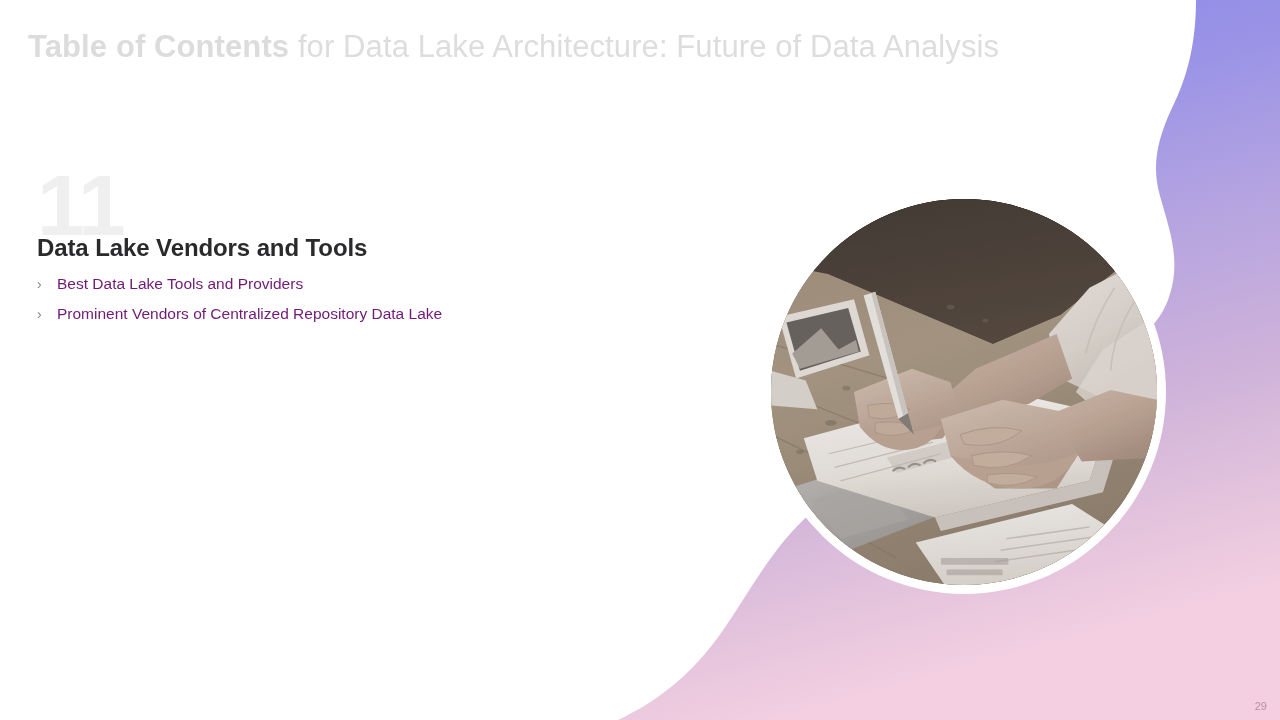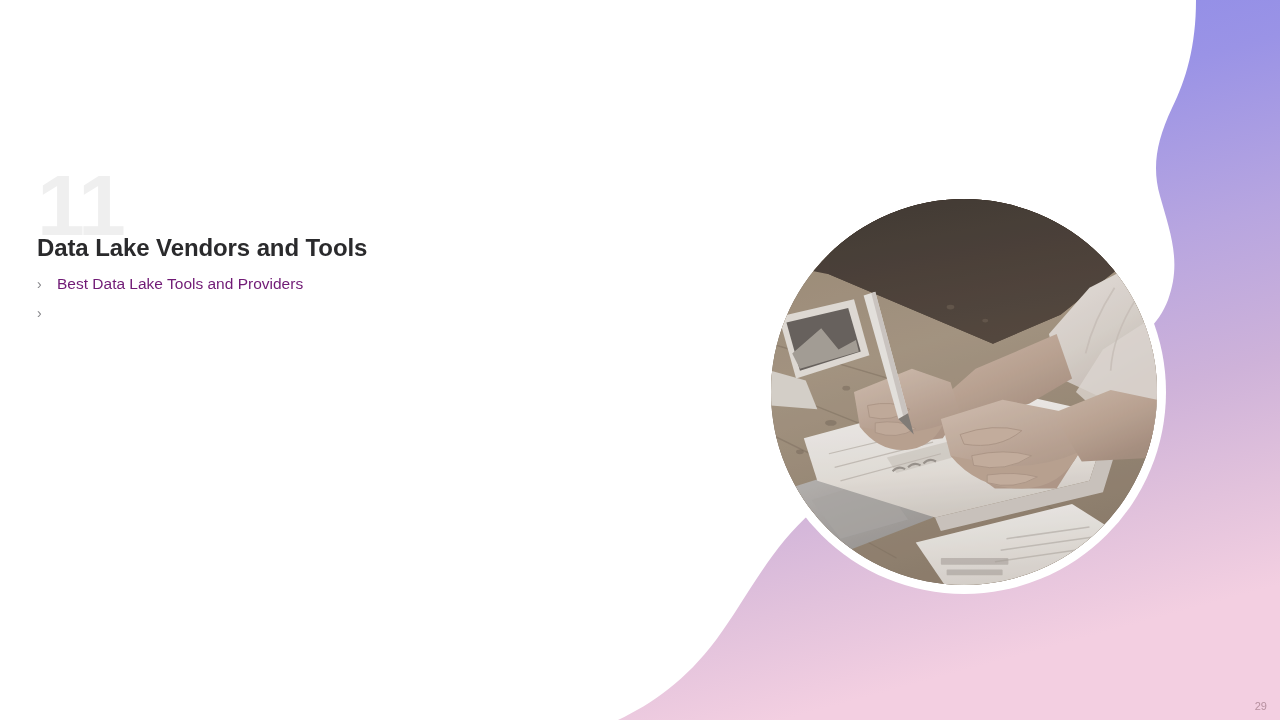--- a/index.html
+++ b/index.html
@@ -162,34 +162,38 @@
              C1196,46 1186,80 1172,108
              C1156,142 1152,168 1160,196
              C1170,232 1182,262 1168,300
              C1150,348 1086,372 1012,402
              C 930,436 860,470 812,512
              C 770,548 746,600 716,640
              C 686,680 652,704 618,720
              L1280,720 Z" fill="url(#blobGrad)"></path>
   </svg>
 
+  <div id="slide-title">
+    <span class="title-strong">Table of Contents</span><span class="title-light"> for Data Lake Architecture: Future of Data Analysis</span>
+  </div>
 
   <div id="content-block">
 
     <div id="section-number">11</div>
 
     <h2 id="section-heading">Data Lake Vendors and Tools</h2>
 
     <ul id="toc-list">
       <li class="toc-item">
         <span class="toc-chevron">›</span>
         <span class="toc-label">Best Data Lake Tools and Providers</span>
       </li>
       <li class="toc-item">
         <span class="toc-chevron">›</span>
+        <span class="toc-label">Prominent Vendors of Centralized Repository Data Lake</span>
       </li>
     </ul>
   </div>
 
   <div id="photo-circle">
     <div id="photo-circle-inner">
       <svg id="photo-art" viewBox="0 0 400 400" preserveAspectRatio="xMidYMid slice">
         <defs>
           <linearGradient id="gWood" x1="0" y1="0" x2="0.3" y2="1">
             <stop offset="0%" stop-color="#8d7a63"></stop>

